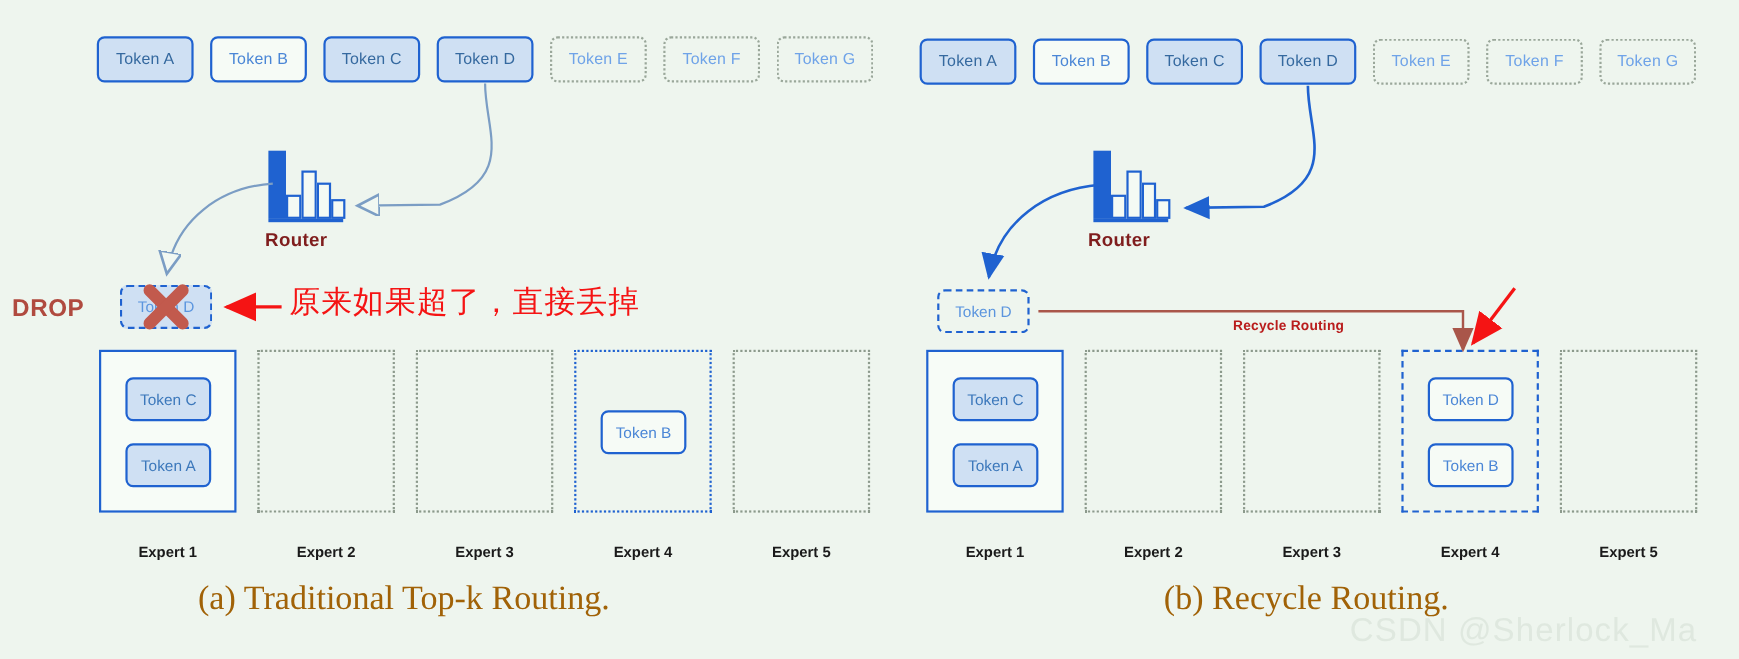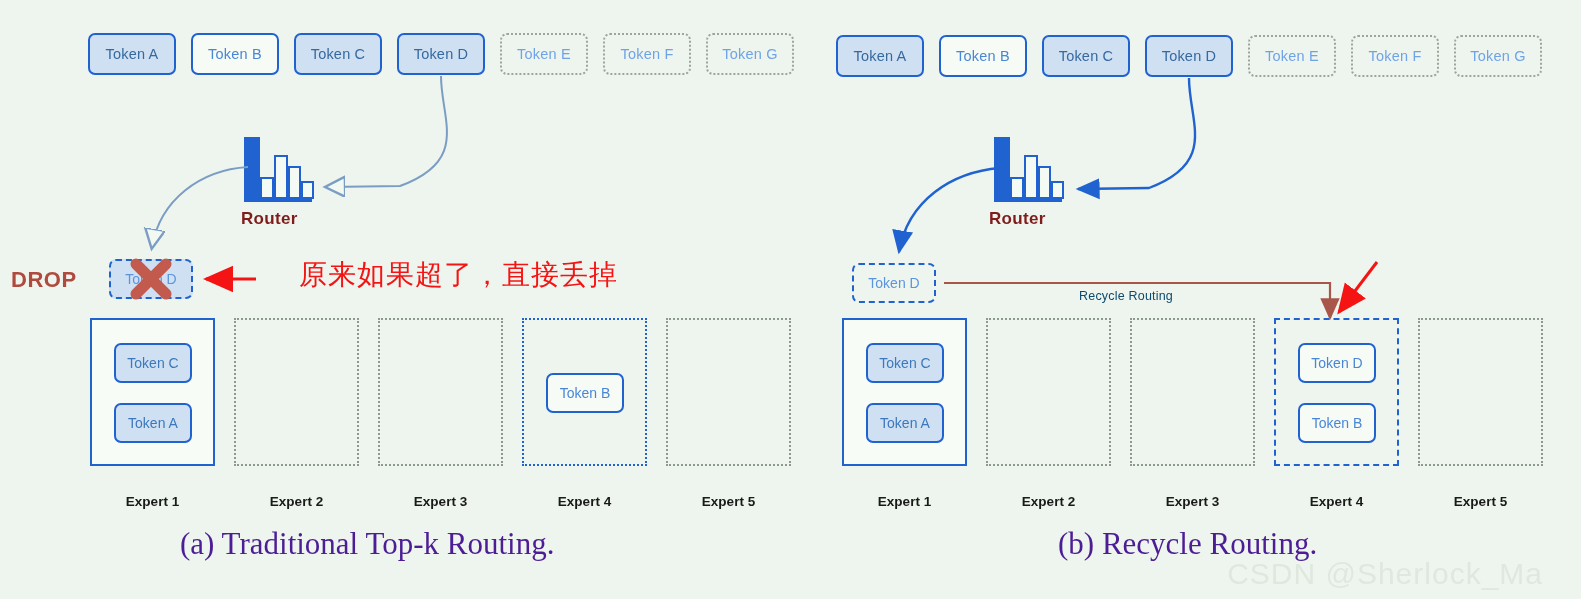--- a/index.html
+++ b/index.html
@@ -91,24 +91,25 @@
     position: absolute;
     font-size: 28px;
     color: #f51414;
     white-space: nowrap;
     font-family: "DejaVu Sans", "Liberation Sans", sans-serif;
     letter-spacing: 1px;
   }
   .recycle-label {
     position: absolute;
     font-size: 12.5px;
-    font-weight: normal;
-    color: #0c4a6e;
+    font-weight: bold;
+    color: #b91c1c;
     white-space: nowrap;
     letter-spacing: .2px;
+    margin-left: 42px;
   }
 
   
   .expert {
     position: absolute;
     box-sizing: border-box;
     width: 125px;
     height: 148px;
     background: transparent;
   }
@@ -133,21 +134,21 @@
     font-size: 14px;
   }
   .etoken.filled { background: #cfe0f3; border: 2px solid #1f62d0; color: #3c78bb; }
   .etoken.hollow { background: #f6fbf6; border: 2px solid #1f62d0; color: #4a86d6; }
 
   
   .caption {
     position: absolute;
     font-family: "Liberation Serif", "DejaVu Serif", serif;
     font-size: 31px;
-    color: #4c1d95;
+    color: #a16207;
     white-space: nowrap;
   }
 
   
   .watermark {
     position: absolute;
     right: -4px;
     bottom: 8px;
     font-size: 30px;
     color: #dfe8df;
@@ -206,21 +207,21 @@
 
     <div class="drop-label" style="left:11px; top:267px;">DROP</div>
     <div class="dropchip a" style="left:109px; top:259px;">
       <span>Token D</span>
     </div>
     <svg class="drop-x" style="left:128px; top:256px;" viewBox="0 0 46 46">
       <path d="M8 8 L38 38" stroke="#c25a4d" stroke-width="11" stroke-linecap="round"></path>
       <path d="M38 8 L8 38" stroke="#c25a4d" stroke-width="11" stroke-linecap="round"></path>
     </svg>
 
-    <div class="cn-note" style="left:263px; top:256px;margin-left:36px;">原来如果超了，直接丢掉</div>
+    <div class="cn-note" style="left:263px; top:256px;">原来如果超了，直接丢掉</div>
 
     <div class="expert solid-blue" style="left:90px;  top:318px;">
       <div class="etoken filled" style="left:22px; top:23px;">
           <span>Token C</span>
         </div>
       <div class="etoken filled" style="left:22px; top:83px;">
           <span>Token A</span>
         </div>
     </div>
     <div class="expert dotted-gray" style="left:234px; top:318px;"></div>

